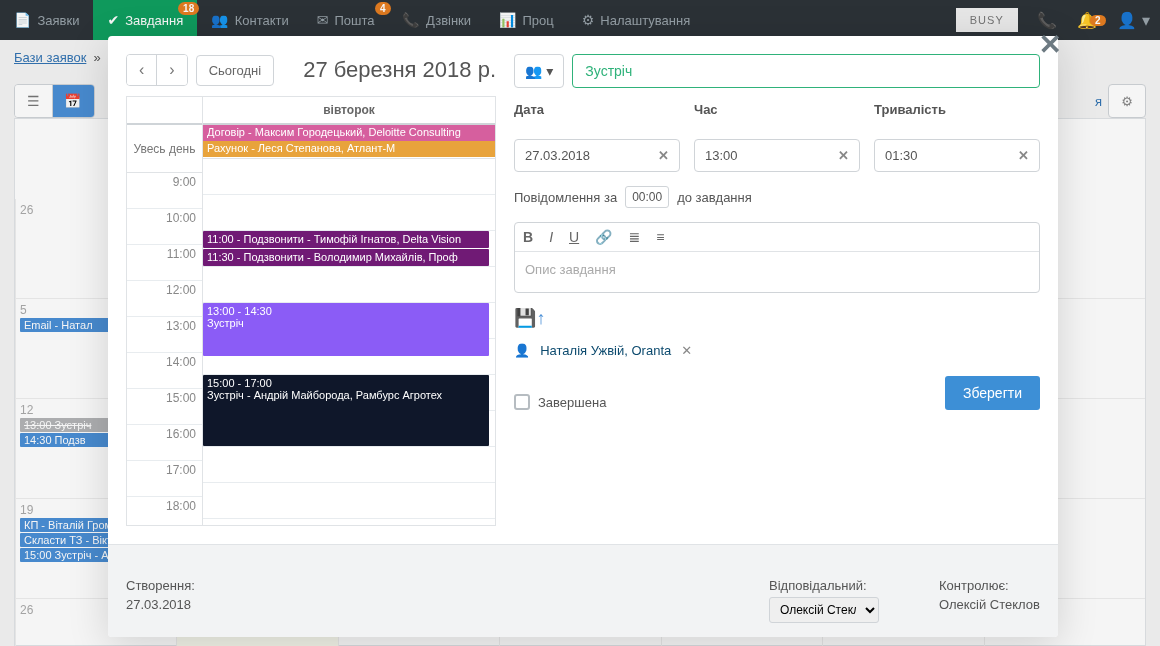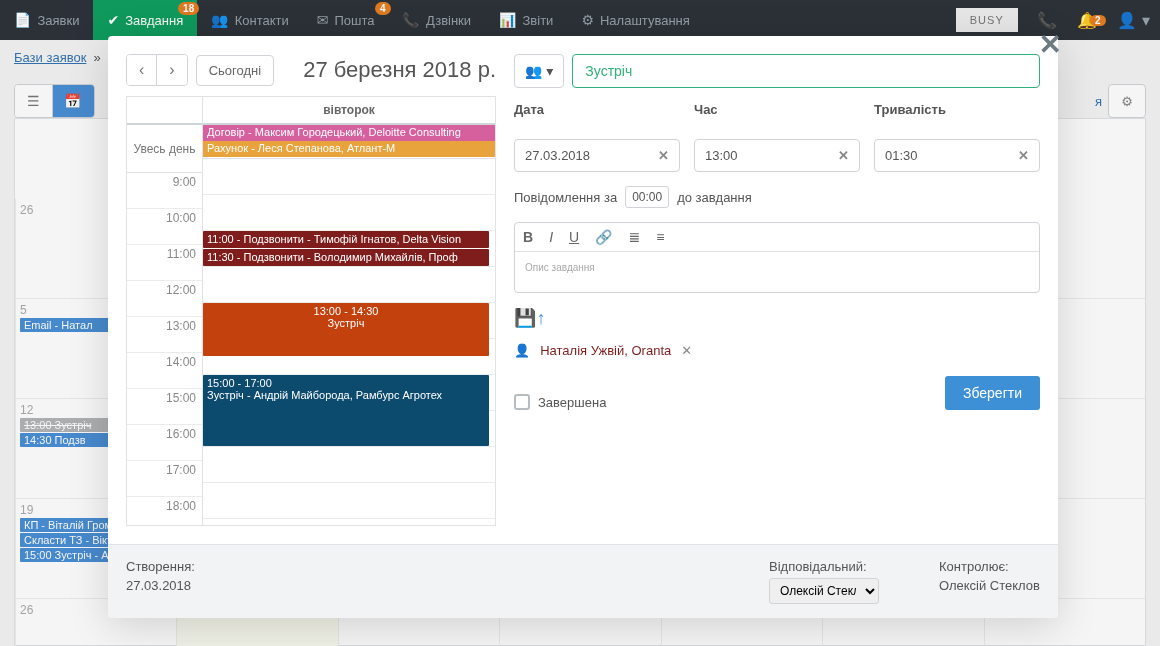--- a/index.html
+++ b/index.html
@@ -61,52 +61,52 @@
   .time-col .th { justify-content: center; }
   .time-col .allday-lbl { height: 48px; border-bottom: 1px solid #e0e3e6; display: flex; align-items: center; justify-content: center; color: #777; }
   .time-col .hour { height: 36px; border-bottom: 1px solid #e8ecef; display: flex; align-items: flex-start; justify-content: flex-end; padding: 2px 6px 0 0; color: #888; }
   .evcol { flex: 1; position: relative; }
   .evcol .th { justify-content: center; }
   .allday-zone { height: 34px; border-bottom: 1px solid #e0e3e6; position: relative; }
   .allday-evt { position: absolute; left: 0; right: 0; height: 16px; font-size: 11px; color: #fff; padding: 1px 4px; overflow: hidden; white-space: nowrap; text-overflow: ellipsis; cursor: pointer; }
   .hours-zone { position: relative; }
   .hours-zone .hr { height: 36px; border-bottom: 1px solid #e8ecef; }
   .tevt { position: absolute; left: 0; right: 6px; font-size: 11px; color: #fff; padding: 2px 4px; overflow: hidden; border-radius: 1px; cursor: pointer; }
-  .tevt.teal { background: #7f1d1d; }
-  .tevt.blue2 { background: #c2410c; text-align: center; }
-  .tevt.red { background: #0c4a6e; }
+  .tevt.teal { background: #701a75; }
+  .tevt.blue2 { background: #8b5cf6; }
+  .tevt.red { background: #0f172a; }
 
   
   .form { flex: 1; display: flex; flex-direction: column; }
   .form-row1 { display: flex; gap: 8px; margin-bottom: 14px; }
   .type-btn { border: 1px solid #d0d4d8; border-radius: 4px; background: #fff; padding: 8px 10px; font-size: 14px; color: #555; cursor: pointer; }
   .title-input { flex: 1; border: 1px solid #2fb27a; border-radius: 4px; padding: 8px 12px; font-size: 14px; color: #2fb27a; outline: none; }
   .form-row2 { display: flex; gap: 14px; margin-bottom: 14px; }
   .fld { display: flex; flex-direction: column; gap: 22px; }
   .fld label { font-size: 13px; color: #555; font-weight: 600; }
   .fld .inp { border: 1px solid #d0d4d8; border-radius: 4px; padding: 8px 10px; font-size: 13px; color: #555; display: flex; align-items: center; justify-content: space-between; gap: 10px; }
   .fld .inp .x { color: #888; cursor: pointer; font-weight: bold; }
   .reminder-row { font-size: 13px; color: #555; margin-bottom: 14px; display: flex; align-items: center; gap: 8px; }
   .reminder-row .rbox { border: 1px solid #d0d4d8; border-radius: 3px; padding: 3px 6px; font-size: 12px; }
   .editor { border: 1px solid #d0d4d8; border-radius: 4px; margin-bottom: 14px; }
   .editor-toolbar { border-bottom: 1px solid #e0e3e6; padding: 6px 8px; display: flex; gap: 16px; color: #666; }
   .editor-toolbar span { cursor: pointer; font-size: 14px; }
-  .editor-body { padding: 10px; min-height: 40px; color: #aaa; font-size: 10px; }
+  .editor-body { padding: 10px; min-height: 40px; color: #aaa; font-size: 13px; }
   .attach-row { margin-bottom: 14px; color: #4a8fd6; font-size: 18px; cursor: pointer; }
   .participant-row { display: flex; align-items: center; gap: 10px; margin-bottom: 18px; font-size: 13px; }
   .participant-row .p-icon { color: #555; }
-  .participant-row a { color: #7f1d1d; text-decoration: none; }
+  .participant-row a { color: #0c4a6e; text-decoration: none; }
   .participant-row .rm { color: #888; cursor: pointer; }
   .bottom-row { display: flex; align-items: flex-end; justify-content: space-between; }
   .chk-row { display: flex; align-items: center; gap: 8px; font-size: 13px; color: #555; }
   .chk-row .chk { width: 16px; height: 16px; border: 2px solid #b6bcc1; border-radius: 3px; }
   .save-btn { background: #3d8fd6; color: #fff; border: none; border-radius: 3px; padding: 9px 18px; font-size: 14px; cursor: pointer; }
 
   .modal-footer { background: #f2f3f4; border-top: 1px solid #e0e3e6; padding: 14px 18px; display: flex; gap: 60px; font-size: 13px; color: #555; border-radius: 0 0 4px 4px; }
-  .modal-footer .col { display: flex; flex-direction: column; gap: 4px; }
+  .modal-footer .col { display: flex; flex-direction: column; gap: 4px; margin-top: 19px; }
   .modal-footer .spacer { flex: 1; }
   .modal-footer select { border: 1px solid #d0d4d8; border-radius: 3px; padding: 4px 6px; font-size: 12px; max-width: 110px; }
 </style>
 </head>
 <body>
 
 <div class="topnav">
   <div class="item">
       <span class="icon">📄</span>
       <span>Заявки</span>
@@ -124,21 +124,21 @@
       <span class="icon">✉</span>
       <span>Пошта</span>
       <span class="badge">4</span>
     </div>
   <div class="item">
       <span class="icon">📞</span>
       <span>Дзвінки</span>
     </div>
   <div class="item">
       <span class="icon">📊</span>
-      <span>Звіти</span>
+      <span>Проц</span>
     </div>
   <div class="item">
       <span class="icon">⚙</span>
       <span>Налаштування</span>
     </div>
   <div class="topnav-right">
     <button class="busy-btn">BUSY</button>
     <span class="nav-icon-btn">📞</span>
     <span class="nav-icon-btn">🔔<span class="badge2">2</span></span>
     <span class="nav-icon-btn">👤 ▾</span>

